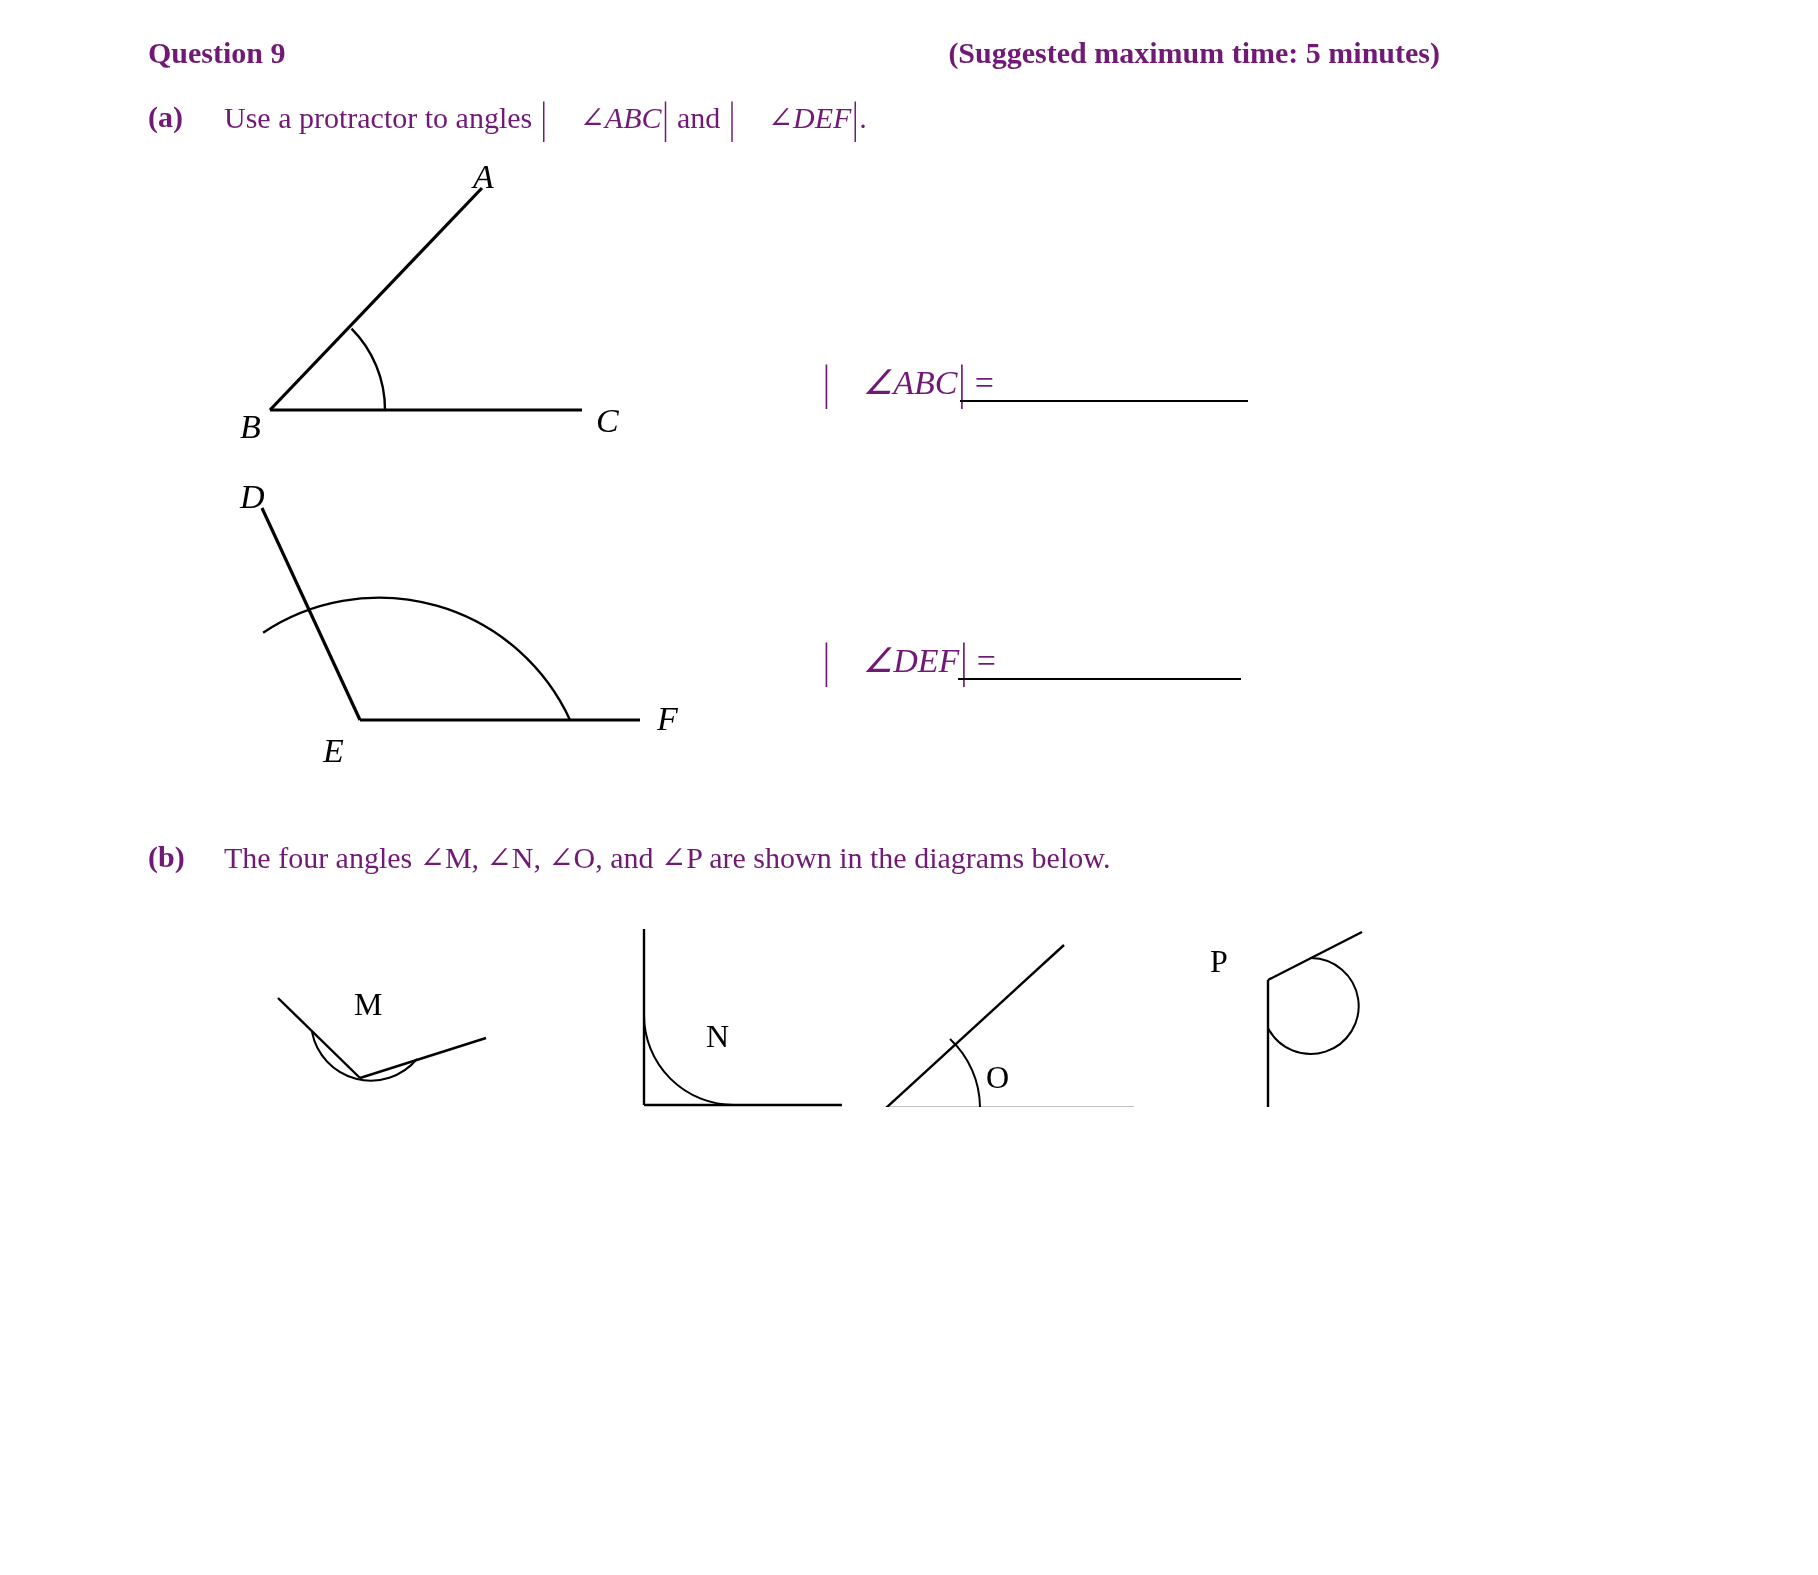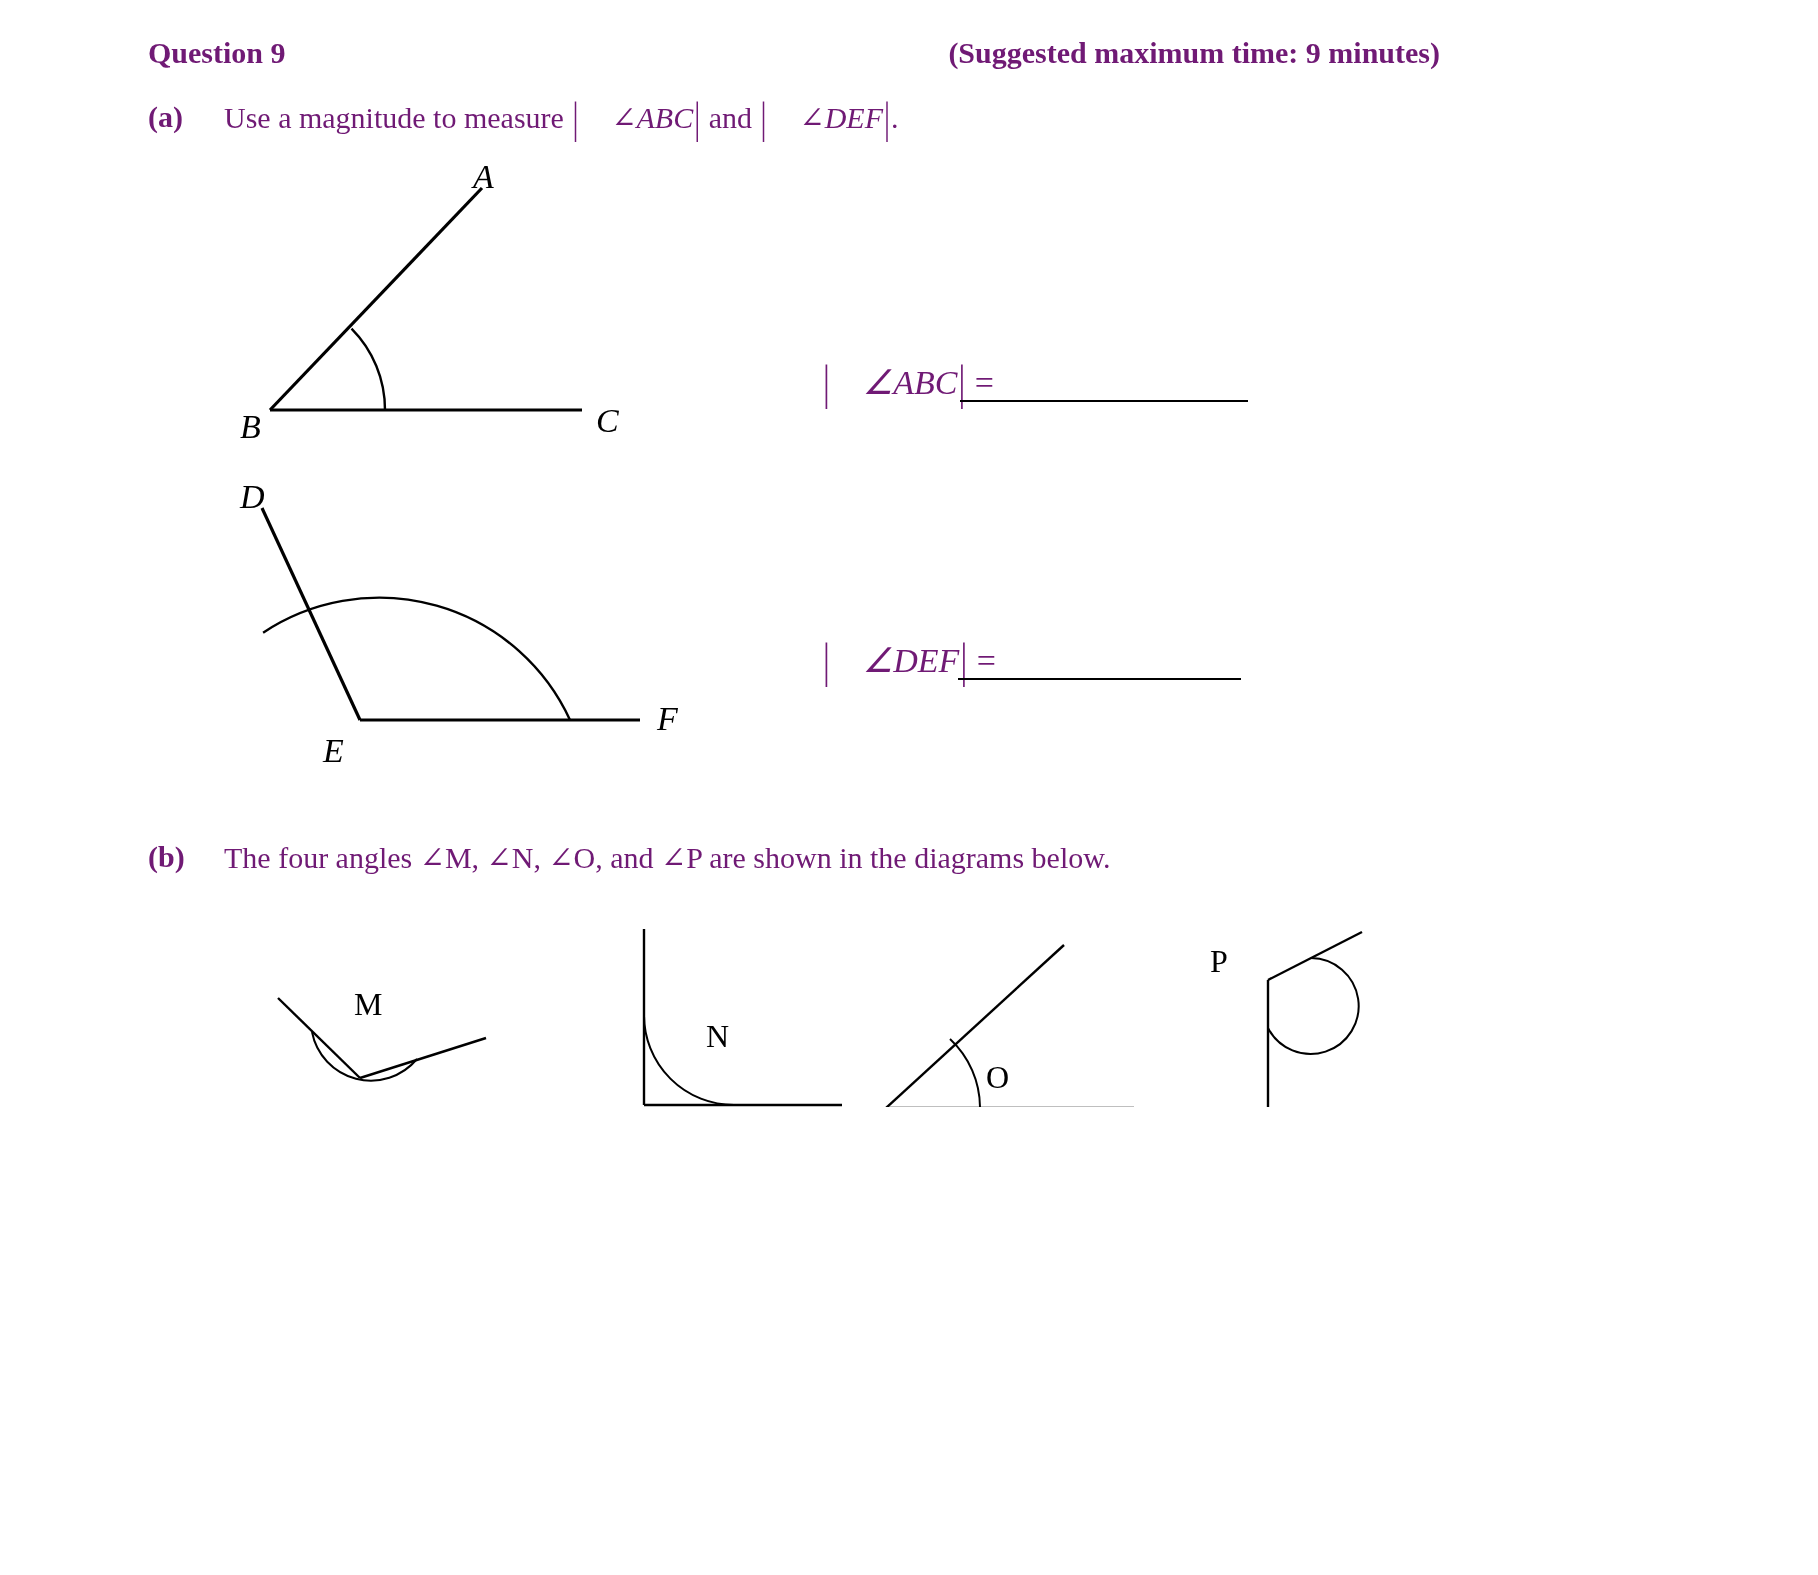--- a/index.html
+++ b/index.html
@@ -75,26 +75,26 @@
   .boxrow .cell:first-child { margin-left: 0; }
 
   svg { display: block; overflow: visible; }
 </style>
 </head>
 <body>
 
 <div class="page">
 
   <div class="abs q-title">Question 9</div>
-  <div class="abs q-time">(Suggested maximum time: 9 minutes)</div>
+  <div class="abs q-time">(Suggested maximum time: 5 minutes)</div>
 
   <div class="abs part-label" style="left:148px; top:100px;">(a)</div>
 
   <div class="abs body-text" style="left:224px; top:100px;">
-    <span>Use a magnitude to measure </span><span class="bar">|</span><span class="ital">∠ABC</span><span class="bar">|</span><span> and </span><span class="bar">|</span><span class="ital">∠DEF</span><span class="bar">|</span><span>.</span>
+    <span>Use a protractor to angles </span><span class="bar">|</span><span class="ital">∠ABC</span><span class="bar">|</span><span> and </span><span class="bar">|</span><span class="ital">∠DEF</span><span class="bar">|</span><span>.</span>
   </div>
 
   <div class="abs" style="left:230px; top:160px;">
     <svg width="420" height="300" viewBox="0 0 420 300">
 
       <line x1="40" y1="250" x2="252" y2="28" stroke="#000" stroke-width="3.2"></line>
 
       <line x1="40" y1="250" x2="352" y2="250" stroke="#000" stroke-width="3.2"></line>
 
       <path d="M 155 250 A 115 115 0 0 0 121.5 168.6" fill="none" stroke="#000" stroke-width="2.4"></path>

